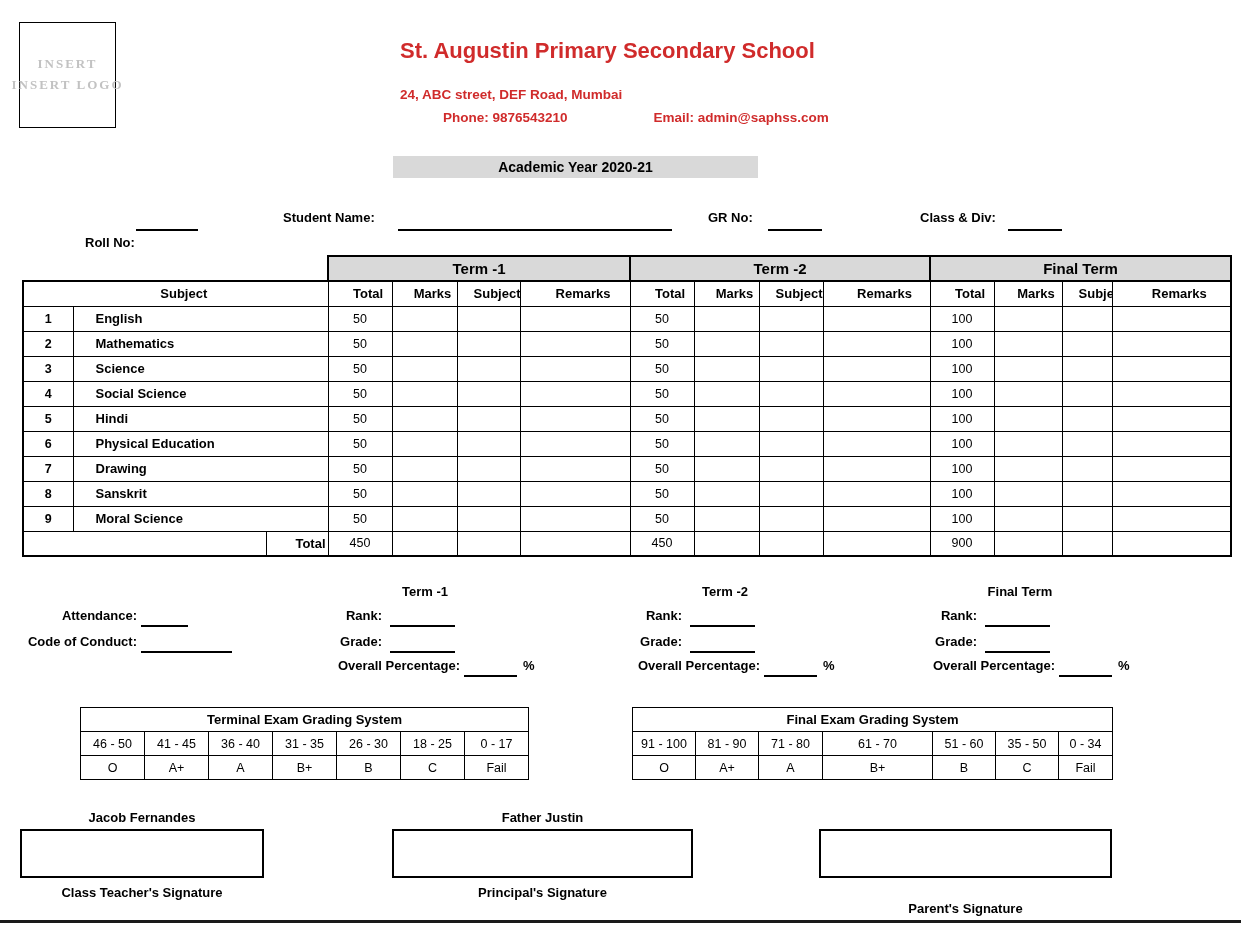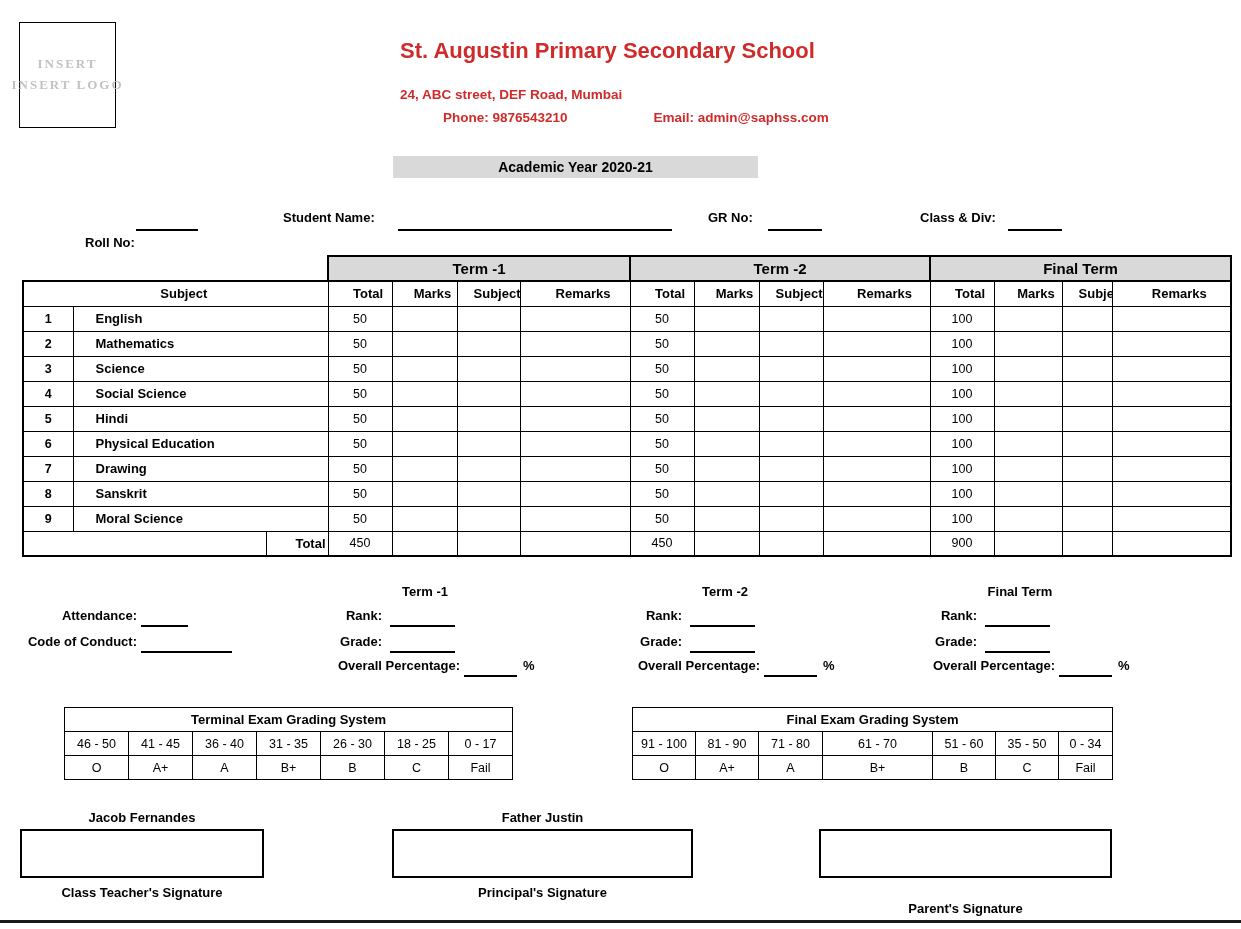--- a/index.html
+++ b/index.html
@@ -315,21 +315,21 @@
 
   <div class="shead" style="left:960px;top:584px;width:120px;">Final Term</div>
   <div class="slabel" style="left:877px;top:608px;width:100px;">Rank:</div>
   <div class="u" style="left:985px;top:625px;width:65px;"></div>
   <div class="slabel" style="left:877px;top:634px;width:100px;">Grade:</div>
   <div class="u" style="left:985px;top:651px;width:65px;"></div>
   <div class="slabel" style="left:895px;top:658px;width:160px;">Overall Percentage:</div>
   <div class="u" style="left:1059px;top:675px;width:53px;"></div>
   <div class="pct" style="left:1118px;top:658px;">%</div>
 
-  <table class="grading" style="left:64px;top:707px;width:448px;border-radius:26px;">
+  <table class="grading" style="left:80px;top:707px;width:448px;border-radius:26px;">
     <colgroup>
         <col style="width:64px">
         <col style="width:64px">
         <col style="width:64px">
         <col style="width:64px">
         <col style="width:64px">
         <col style="width:64px">
         <col style="width:64px">
       </colgroup>
     <tbody>

